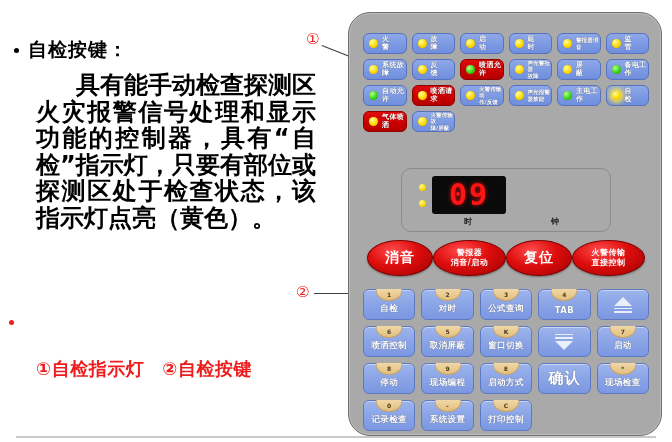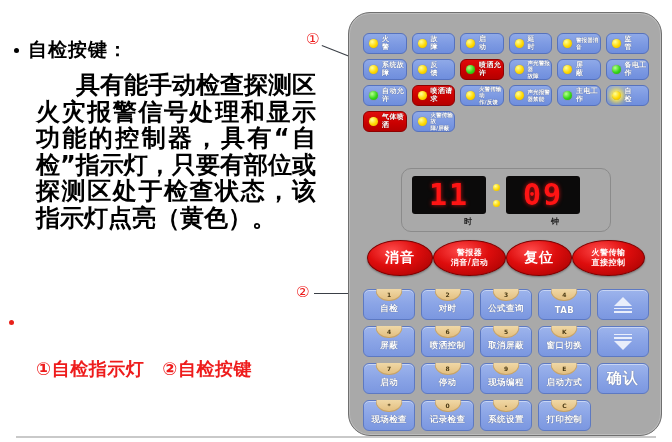--- a/index.html
+++ b/index.html
@@ -291,23 +291,20 @@
         </div>
         <div class="led">
           <span class="dot"></span>
           <span class="led-txt tiny">火警传输故
 障/屏蔽</span>
         </div>
       </div>
 
     <div class="clock-bezel">
       <div class="clock-row">
-        <div class="seg">
-          <span>11</span>
-        </div>
         <div class="colon">
             <i></i>
             <i></i>
           </div>
         <div class="seg">
           <span>09</span>
         </div>
       </div>
       <div class="clock-labels">
         <span>时</span>
@@ -351,26 +348,20 @@
         </div>
         <div class="key wide">
           <div class="arrow-box">
             <div class="arrow-up"></div>
             <div class="arrow-bar"></div>
             <div class="arrow-bar"></div>
           </div>
         </div>
         <div class="key">
           <div class="key-badge">
-            <span>4</span>
-          </div>
-          <span class="key-label">屏蔽</span>
-        </div>
-        <div class="key">
-          <div class="key-badge">
             <span>6</span>
           </div>
           <span class="key-label">喷洒控制</span>
         </div>
         <div class="key">
           <div class="key-badge">
             <span>5</span>
           </div>
           <span class="key-label">取消屏蔽</span>
         </div>

